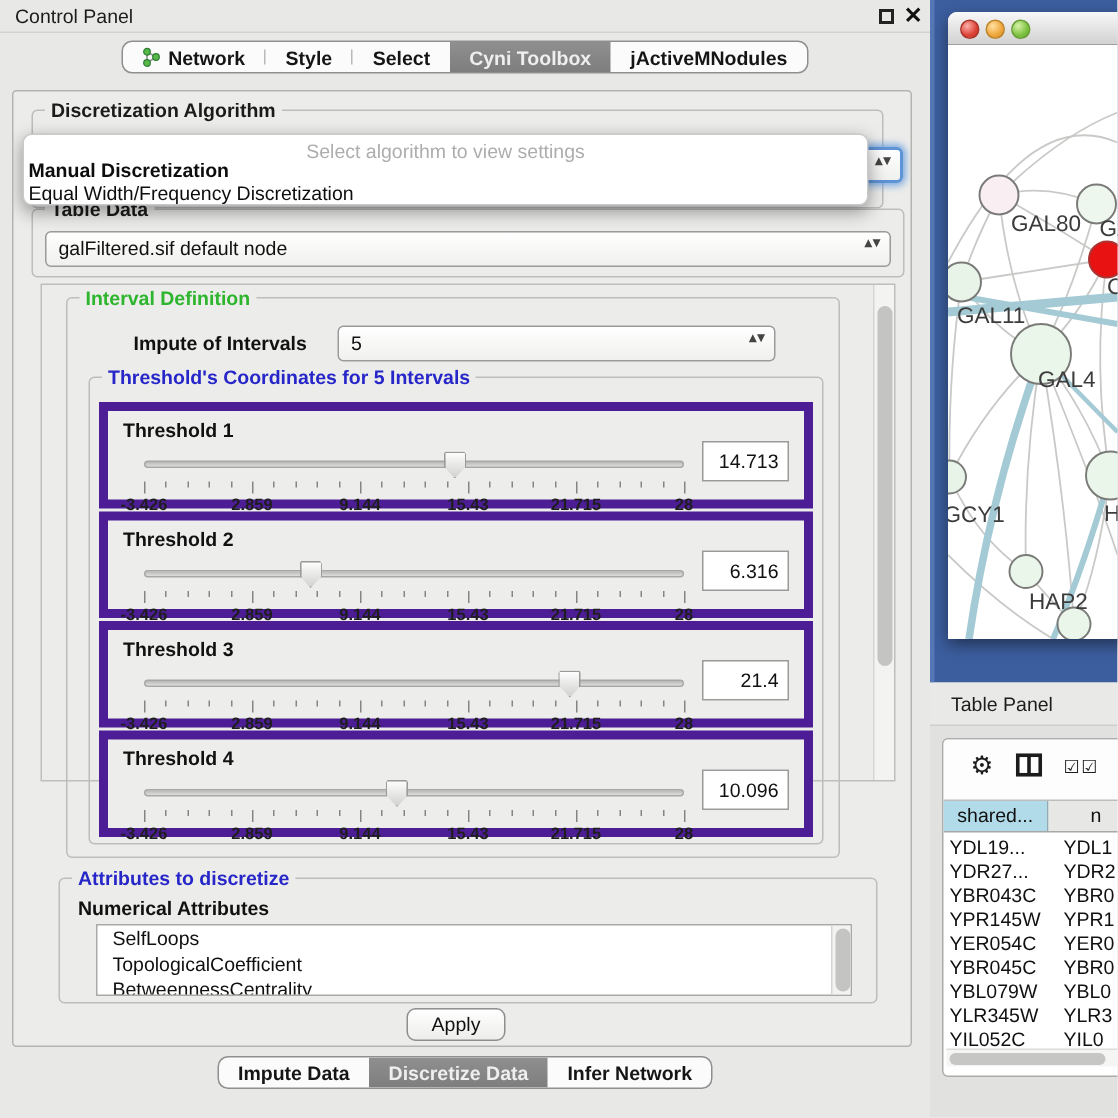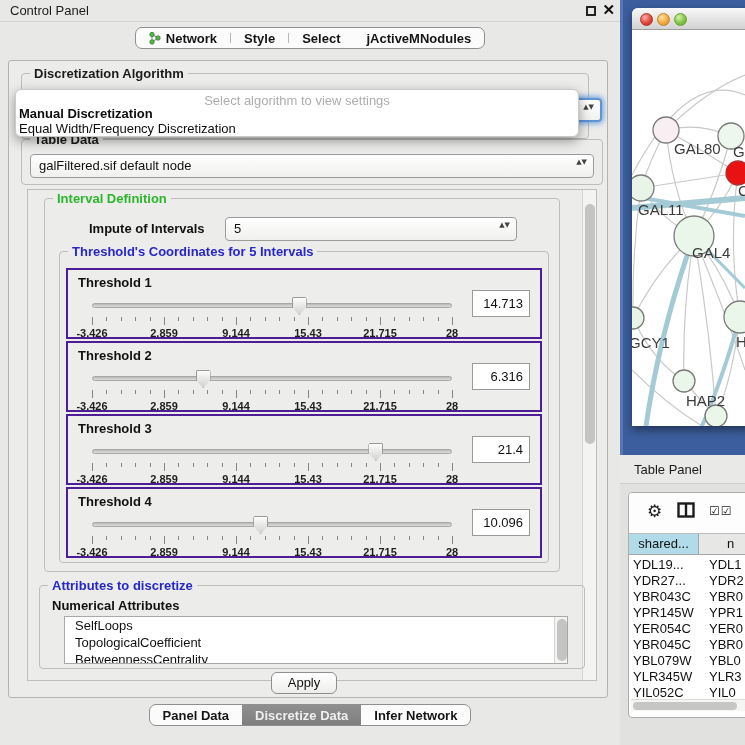--- a/index.html
+++ b/index.html
@@ -28,28 +28,28 @@
 
   .combo { position:absolute; background:linear-gradient(#FFFFFF,#F0F0EE); border:1px solid #9B9B9B; border-radius:4px; height:24px; line-height:22px; padding-left:8px; font-size:13px; color:#111; }
   .combo .stepper { position:absolute; right:6px; top:3px; display:flex; flex-direction:column; line-height:8px; font-size:7px; color:#444; font-family:"DejaVu Sans",sans-serif; }
   .combo.focused { border:2px solid #5E93D6; box-shadow:0 0 5px 2px rgba(90,150,220,.75); }
 
   .algo-popup { position:absolute; left:6px; top:28px; width:564px; height:48px; background:#FFFFFF; border:1px solid #C9C9C9; border-radius:6px; box-shadow:0 4px 12px rgba(0,0,0,.38); z-index:30;text-decoration:underline; }
   .popup-placeholder { position:absolute; left:0; top:3px; width:100%; text-align:center; color:#ADADAD; font-size:13px; }
   .popup-item { position:absolute; left:3px; width:97%; font-size:13px; color:#0d0d0d; }
   .popup-item.b { font-weight:bold; }
 
-  .scrollpane { position:absolute; left:18px; top:128px; width:570px; height:492px; border:1px solid #BEBEBC; background:#ECECEA; }
+  .scrollpane { position:absolute; left:18px; top:128px; width:570px; height:332px; border:1px solid #BEBEBC; background:#ECECEA; }
   .vscroll { position:absolute; right:0; top:0; width:14px; height:100%; background:#F3F3F1; border-left:1px solid #D5D5D3; }
   .vscroll .thumb { position:absolute; left:2px; width:10px; background:#C4C4C2; border-radius:6px; }
 
   .num-row-label { position:absolute; font-weight:bold; font-size:13px; color:#111; }
 
   .th-rows { position:absolute; left:6px; top:16px; }
-  .th-row { position:relative; width:476px; height:71px; border:2px solid #4c1d95; background:#EDEDEB; margin-bottom:2px; }
+  .th-row { position:relative; width:476px; height:71px; border:6px solid #4c1d95; background:#EDEDEB; margin-bottom:2px; }
   .th-label { position:absolute; left:10px; top:5px; font-weight:bold; font-size:13px; }
   .slider { position:absolute; left:24px; top:26px; width:360px; height:44px; }
   .track { position:absolute; left:0; top:7px; width:100%; height:5px; border-radius:3px; background:linear-gradient(#B9B9B9,#DDDDDB); border:1px solid #A7A7A5; }
   .thumb-handle { position:absolute; top:1px; width:15px; height:18px; background:linear-gradient(#FDFDFD,#D2D2D0); border:1px solid #9A9A98; clip-path:polygon(8% 0,92% 0,100% 10%,100% 55%,50% 100%,0 55%,0 10%); }
   .ticks { position:absolute; left:0; top:21px; width:100%; height:9px; }
   .tick { position:absolute; top:0; width:1px; background:#858585; }
   .tick.minor { height:4px; } .tick.major { height:8px; }
   .tick-labels { position:absolute; left:0; top:31px; width:100%; height:12px; }
   .tick-label { position:absolute; transform:translateX(-50%); font-size:11px; font-weight:600; color:#1e1e1e; white-space:nowrap; }
   .value-box { position:absolute; right:10px; top:20px; width:58px; height:27px; background:#FFFFFF; border:1px solid #9A9A98; font-size:13px; text-align:right; padding:5px 6px 0 0; }
@@ -114,20 +114,23 @@
           </svg>
           <span>Network</span>
         </div>
         <div class="tabsep"></div>
         <div class="tab">
           <span>Style</span>
         </div>
         <div class="tabsep"></div>
         <div class="tab">
           <span>Select</span>
+        </div>
+        <div class="tab selected">
+          <span>Cyni Toolbox</span>
         </div>
         <div class="tab">
           <span>jActiveMNodules</span>
         </div>
       </div>
   </div>
 
   <div class="main-panel abs">
 
     <div class="titled-group" style="left:12px; top:12px; width:568px; height:66px;">
@@ -362,21 +365,21 @@
         </div>
       </div>
     </div>
 
     <div class="apply-btn">Apply</div>
   </div>
 
   <div class="bottom-tabs-row abs">
     <div class="tabbar" id="bottom-tabbar">
         <div class="tab">
-          <span>Panel Data</span>
+          <span>Impute Data</span>
         </div>
         <div class="tab selected">
           <span>Discretize Data</span>
         </div>
         <div class="tab">
           <span>Infer Network</span>
         </div>
       </div>
   </div>
 </div>

